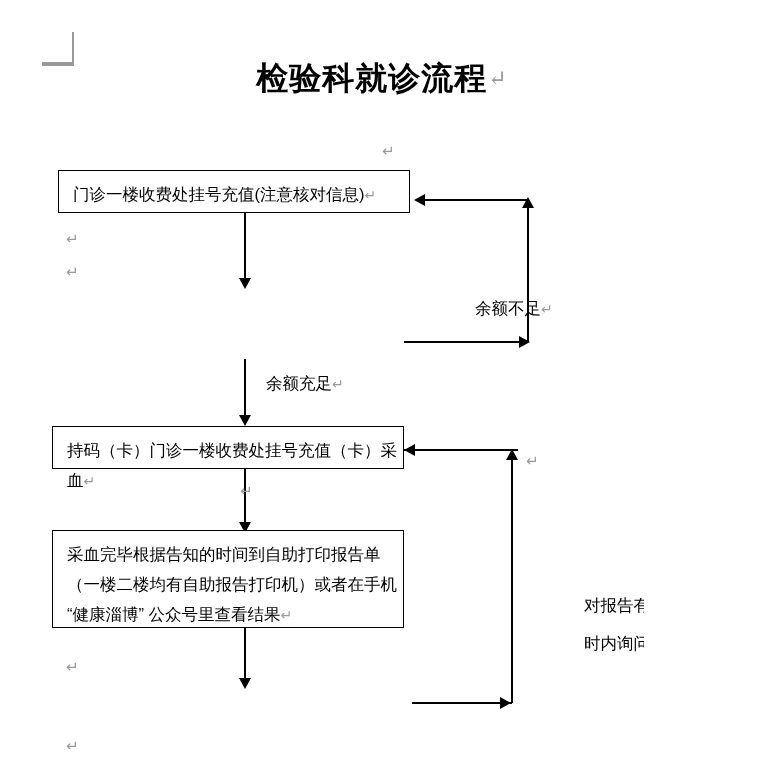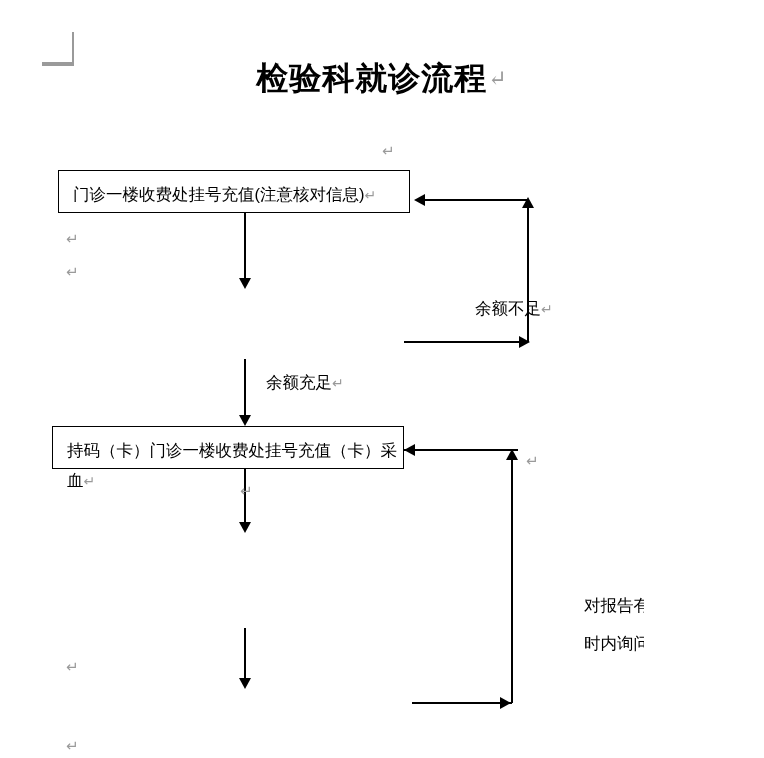--- a/index.html
+++ b/index.html
@@ -186,40 +186,43 @@
   <div class="vline" style="left:527px; top:200px; height:142px;"></div>
   <div class="arrow up" style="left:522px; top:197px;"></div>
   <div class="hline" style="left:424px; top:199px; width:104px;"></div>
   <div class="arrow left" style="left:414px; top:194px;"></div>
 
   <div class="side-label" style="left:438px; top:296px;margin-left:37px;"><span>余额不足</span><span class="pilcrow">↵</span></div>
 
   <div class="vline" style="left:244px; top:359px; height:60px;"></div>
   <div class="arrow down" style="left:239px; top:415px;"></div>
 
-  <div class="side-label" style="left:266px; top:371px;font-family:Liberation Serif, serif;"><span>余额充足</span><span class="pilcrow">↵</span></div>
+  <div class="side-label" style="left:266px; top:371px;"><span>余额充足</span><span class="pilcrow">↵</span></div>
 
   <div class="flow-box" style="left:52px; top:426px; width:352px; height:43px;"><span>持码（卡）门诊一楼收费处挂号充值（卡）采血</span><span class="pilcrow">↵</span></div>
 
   <div class="hline" style="left:404px; top:449px; width:114px;"></div>
   <div class="arrow left" style="left:404px; top:444px;"></div>
   <div class="vline" style="left:511px; top:452px; height:251px;"></div>
   <div class="arrow up" style="left:506px; top:449px;"></div>
   <div class="hline" style="left:412px; top:702px; width:100px;"></div>
   <div class="arrow right" style="left:500px; top:697px;"></div>
 
   <div class="pmark" style="left:526px; top:453px;">↵</div>
 
   <div class="note-text" style="left:536px; top:586px;margin-left:48px;"><span>对报告有疑问于 24 小
 时内询问</span><span class="pilcrow">↵</span></div>
 
   <div class="vline" style="left:244px; top:469px; height:58px;"></div>
   <div class="arrow down" style="left:239px; top:522px;"></div>
   <div class="pmark" style="left:240px; top:483px;">↵</div>
 
+  <div class="flow-box" style="left:52px; top:530px; width:352px; height:98px;"><span>采血完毕根据告知的时间到自助打印报告单
+ （一楼二楼均有自助报告打印机）或者在手机
+ “健康淄博” 公众号里查看结果</span><span class="pilcrow">↵</span></div>
 
   <div class="vline" style="left:244px; top:628px; height:55px;"></div>
   <div class="arrow down" style="left:239px; top:678px;"></div>
   <div class="pmark" style="left:66px; top:659px;">↵</div>
 
 
   <div class="pmark" style="left:66px; top:738px;">↵</div>
 
 </div>
 

